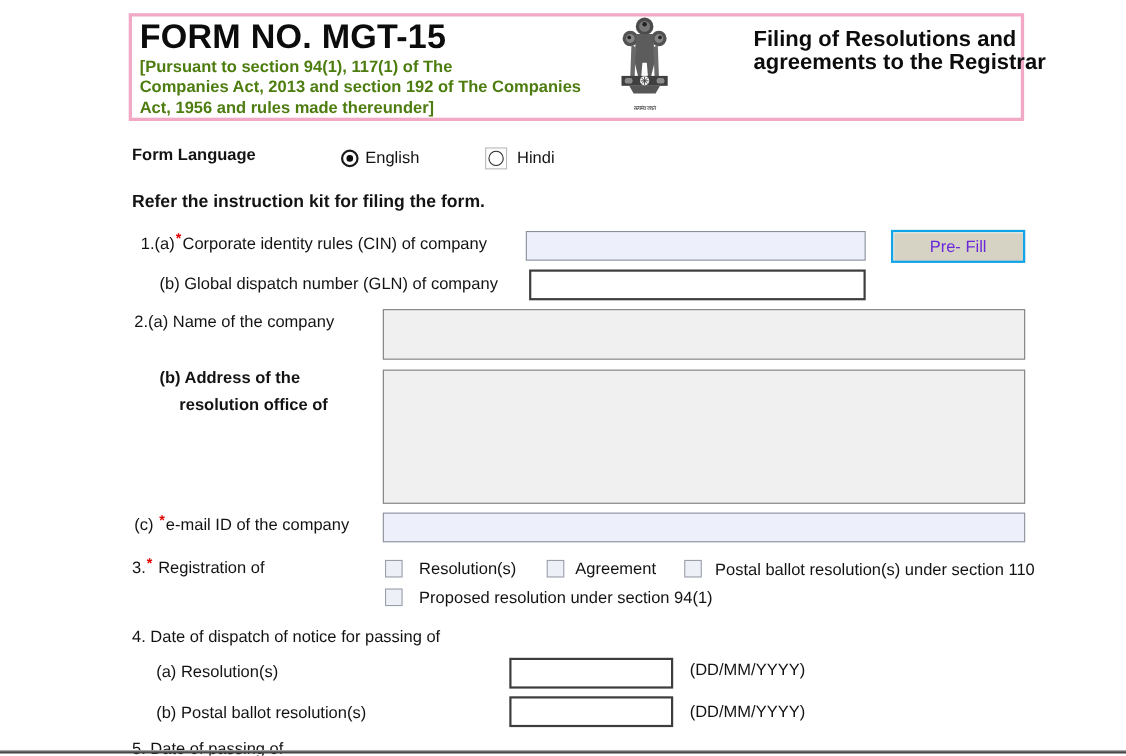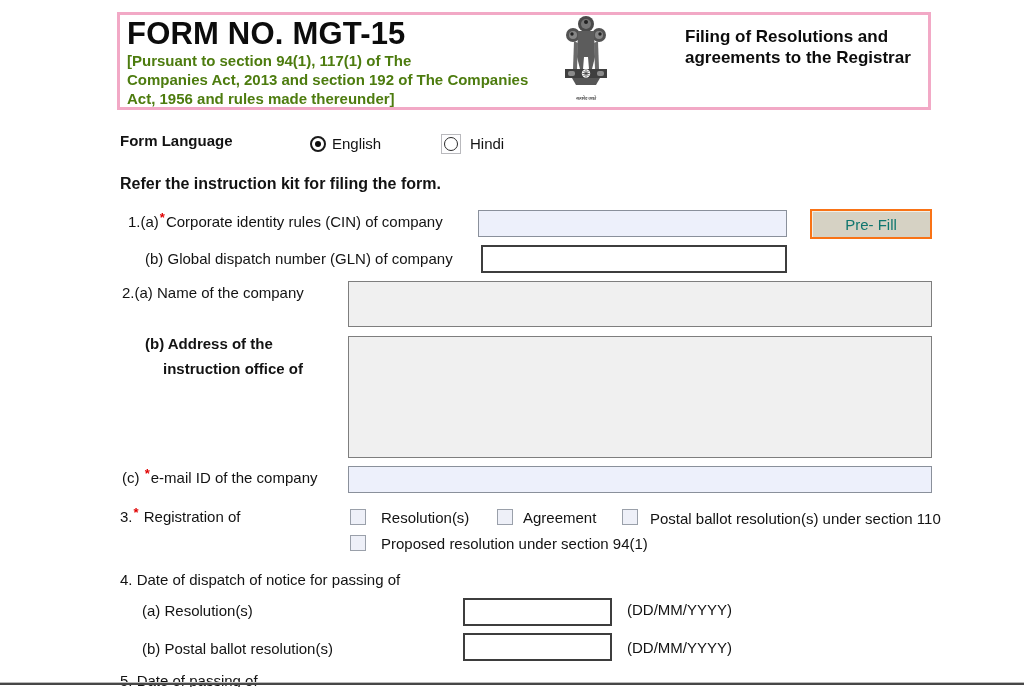--- a/index.html
+++ b/index.html
@@ -11,21 +11,21 @@
   }
   .abs { position:absolute; }
 
   
   .hdr-box { left:117px; top:12px; width:814px; height:98px;
     border:3px solid #f2a9c6; background:#ffffff; }
   .form-title { left:127px; top:16px; font-size:31px; font-weight:bold;
     letter-spacing:0.2px; color:#0c0c0c; white-space:nowrap; }
   .pursuant { left:127px; top:51px; font-size:15px; font-weight:bold;
     line-height:19px; color:#4d7c0f; }
-  .purpose { left:685px; top:26px; font-size:17px; font-weight:bold;
+  .purpose { left:685px; top:26px; font-size:20px; font-weight:bold;
     line-height:21px; color:#0c0c0c; }
   .emblem-wrap { left:562px; top:13px; width:48px; height:90px; text-align:center; }
   .emblem-motto { font-size:5px; line-height:6px; color:#2b2b2b;
     letter-spacing:-0.5px; overflow:hidden; height:7px; }
 
   
   .lbl  { font-size:15px; color:#131313; white-space:nowrap; }
   .bold { font-weight:bold; }
   .star { color:#e00000; font-size:13px; font-weight:bold;
     position:relative; top:-5px; margin:0 1px; }
@@ -45,21 +45,21 @@
   .checkbox { width:16px; height:16px; background:#eef0f8; border:1px solid #9aa0aa; }
 
   .field { border:1px solid #878c96; font-size:14px; padding:2px 5px;
     font-family:"Liberation Sans", sans-serif; color:#111; }
   .lavender { background:#edf0fb; border:1px solid #8a909b; }
   .whitebox { background:#ffffff; border:2px solid #3d3d3d; }
   .greybox  { background:#f0f0f0; border:1px solid #7e7e7e; }
   textarea.field { resize:none; }
 
   .prefill { left:810px; top:209px; width:122px; height:30px;
-    background:#d6d2c4; border:2px solid #f97316; font-size:15px; color:#0f766e;
+    background:#d6d2c4; border:2px solid #0ea5e9; font-size:15px; color:#6d28d9;
     font-family:"Liberation Sans", sans-serif; cursor:pointer;
     box-shadow:inset 1px 1px 0 #f1efe7; }
 
   .addr-lines div { line-height:25px;font-weight:bold; }
   .addr-lines div + div { padding-left:18px; }
 
   .bottom-rule { left:0; top:682px; width:1024px; height:3px; background:#474747;
     border-top:1px solid #b9b9b9; }
 </style>
 </head>
@@ -129,21 +129,21 @@
   <button class="abs prefill">Pre- Fill</button>
 
   <div class="abs lbl" style="left:145px; top:250px;">(b) Global dispatch number (GLN) of company</div>
   <input class="abs field whitebox" style="left: 481px; top: 245px; width: 306px; height: 28px;" value="">
 
   <div class="abs lbl" style="left:122px; top:284px;">2.(a) Name of the company</div>
   <input class="abs field greybox" style="left: 348px; top: 281px; width: 584px; height: 46px;" value="">
 
   <div class="abs lbl addr-lines" style="left:145px; top:331px;">
     <div>(b) Address of the</div>
-    <div>instruction office of</div>
+    <div>resolution office of</div>
   </div>
   <textarea class="abs field greybox" style="left: 348px; top: 336px; width: 584px; height: 122px;"></textarea>
 
   <div class="abs lbl" style="left:122px; top:469px;"><span>(c)</span>&nbsp;<span class="star">*</span><span>e-mail ID of the company</span></div>
   <input class="abs field lavender" style="left: 348px; top: 466px; width: 584px; height: 27px;" value="">
 
   <div class="abs lbl" style="left:120px; top:508px;"><span>3.</span><span class="star">*</span>&nbsp;<span>Registration of</span></div>
 
   <div class="abs checkbox" style="left:350px; top:509px;"></div>
   <div class="abs lbl" style="left:381px; top:509px;">Resolution(s)</div>

